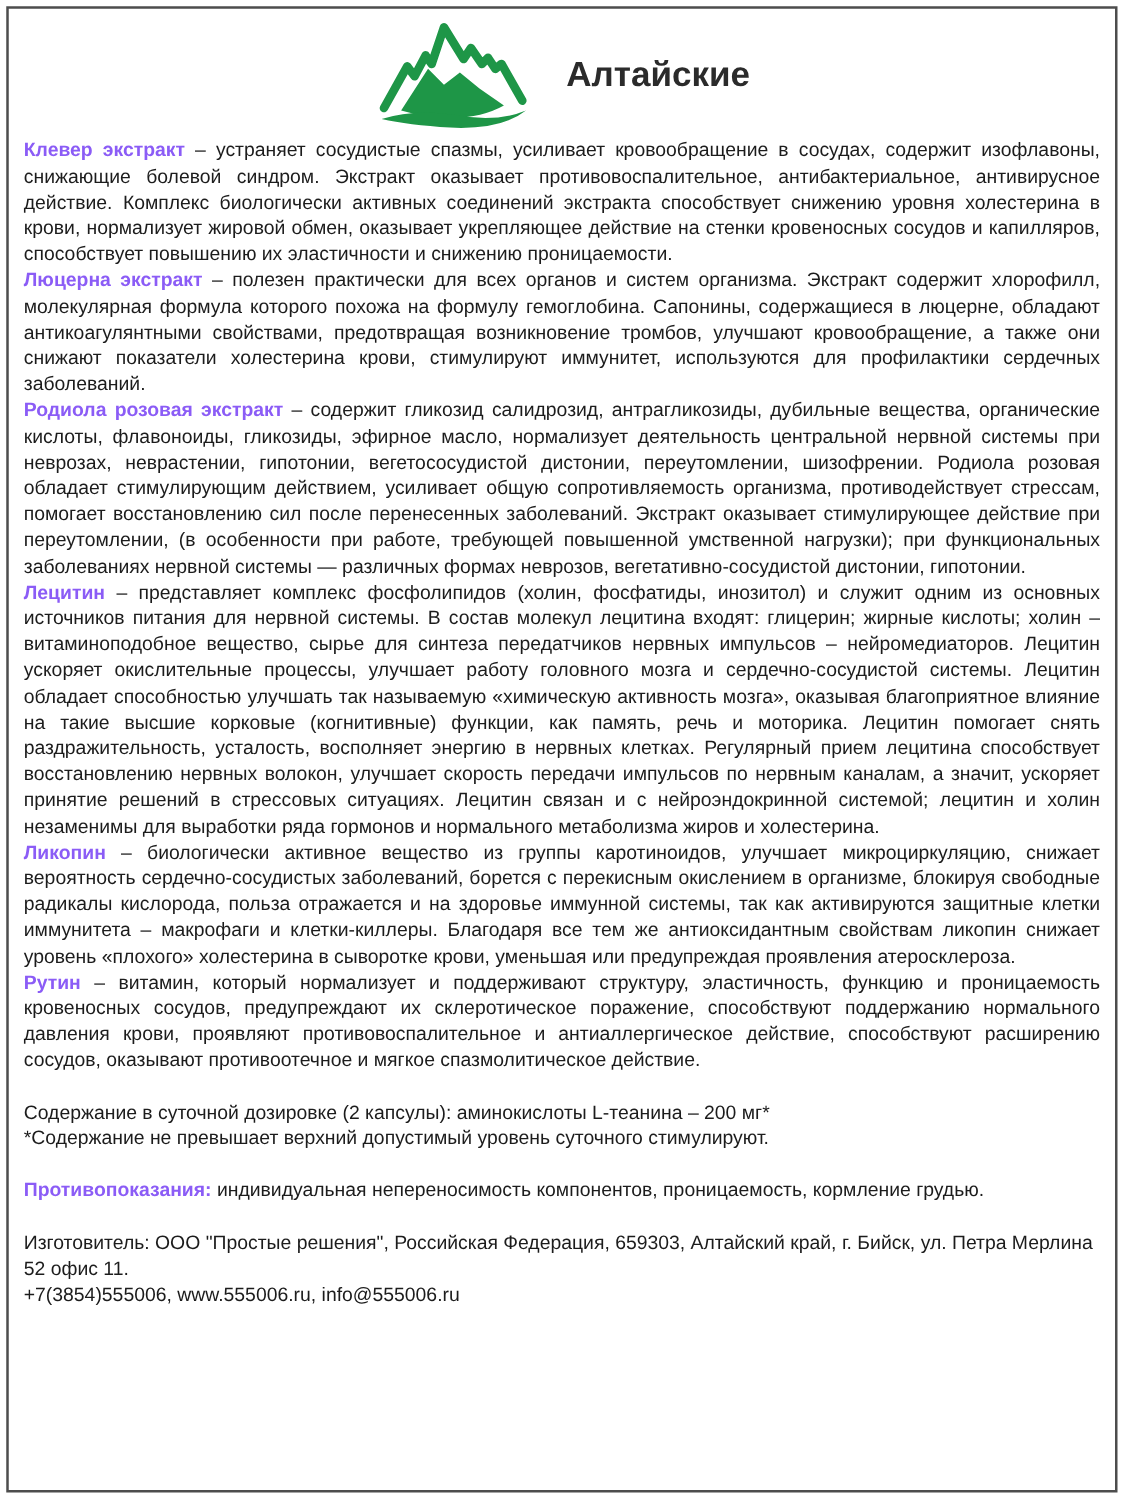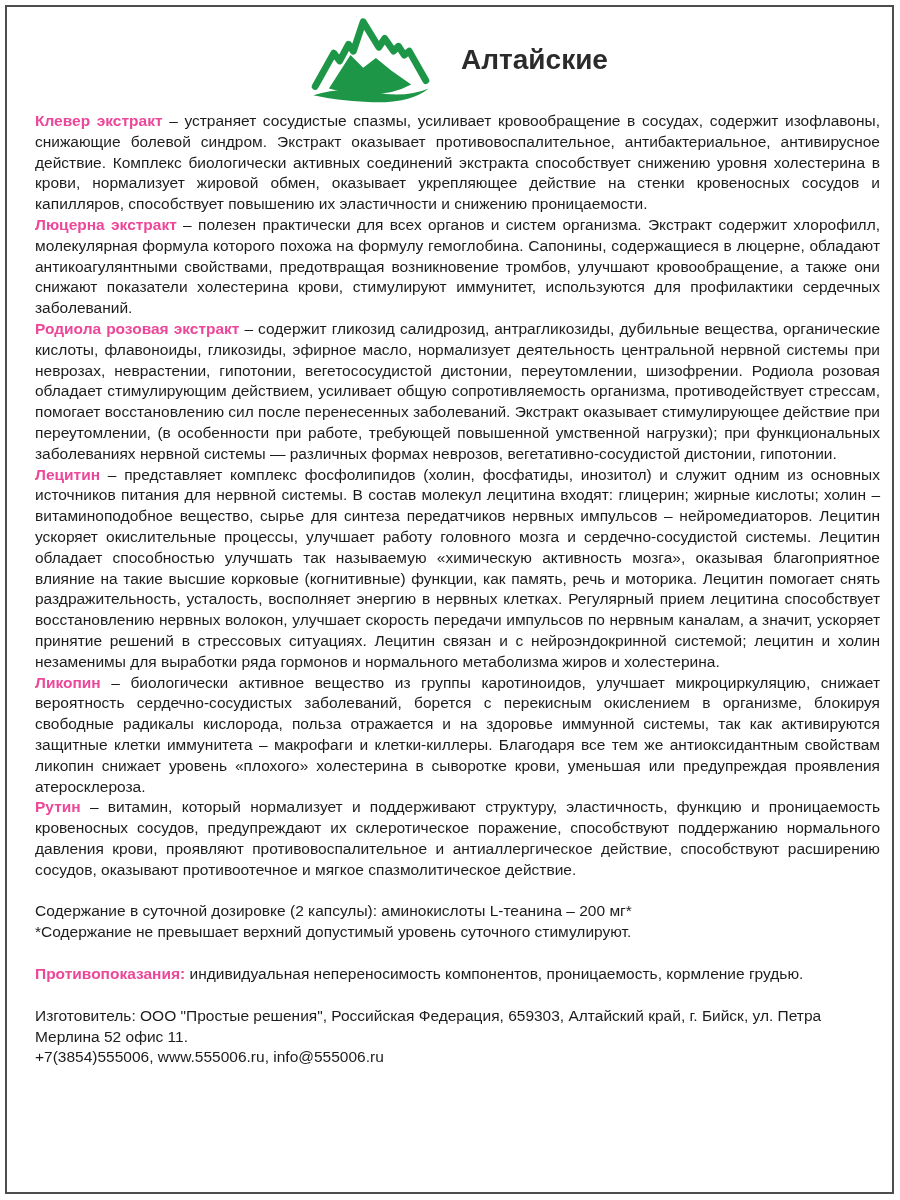--- a/index.html
+++ b/index.html
@@ -24,21 +24,21 @@
     border: 2px solid #4d4d4d;
     background: #ffffff;
     box-sizing: border-box;
   }
   .page-inner {
     position: absolute;
     left: 0;
     top: 0;
     right: 0;
     bottom: 0;
-    padding: 4px 12px 0 28px;
+    padding: 4px 12px 0 12px;
     box-sizing: border-box;
   }
   .logo-row {
     display: flex;
     align-items: center;
     justify-content: center;
     margin: 0 auto 4px auto;
     height: 96px;
   }
   .logo-mark {
@@ -57,21 +57,21 @@
   .content {
     font-size: 15.5px;
     line-height: 20.8px;
   }
   .para {
     margin: 0;
     text-align: justify;
   }
   .para b, .content b {
     font-weight: bold;
-    color: #ec4899;
+    color: #8b5cf6;
   }
   .block {
     margin: 21px 0 0 0;
   }
   .line {
     margin: 0;
     text-align: left;
   }
 </style>
 </head>

